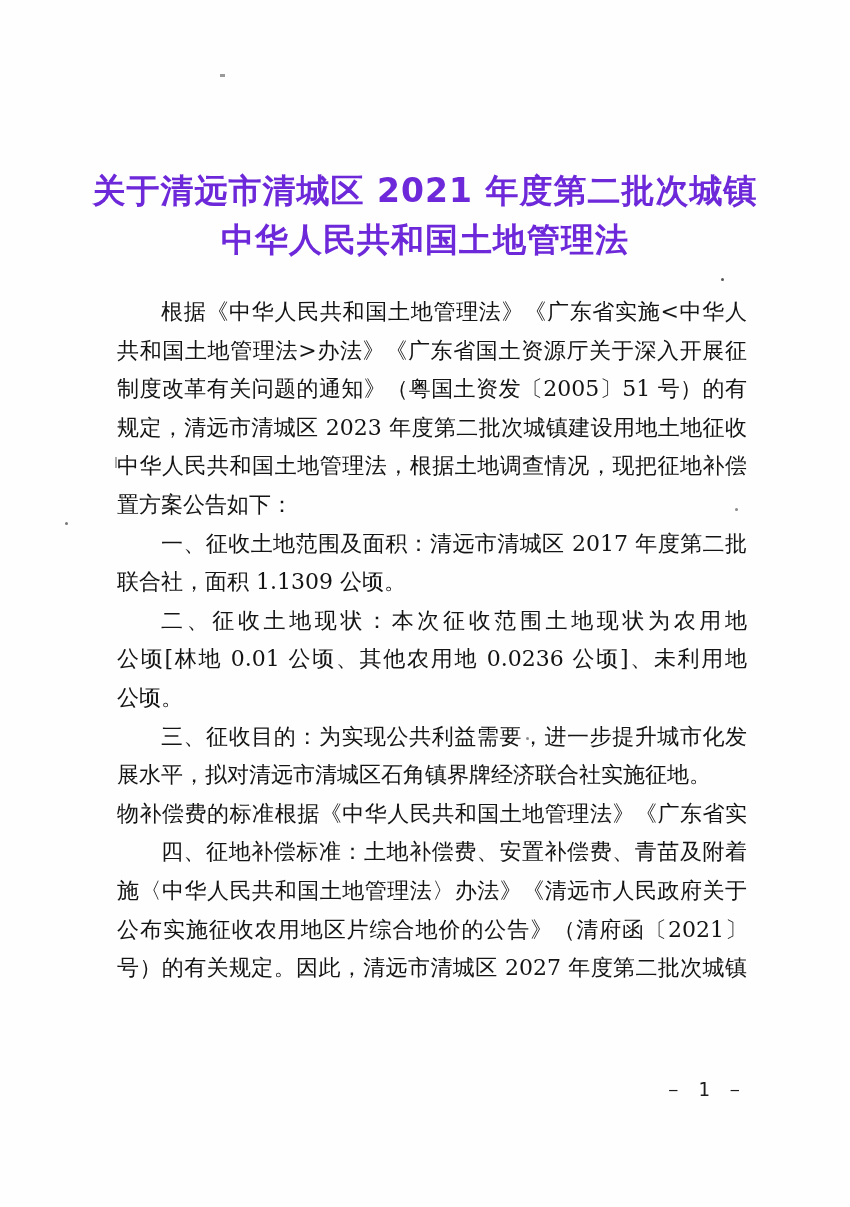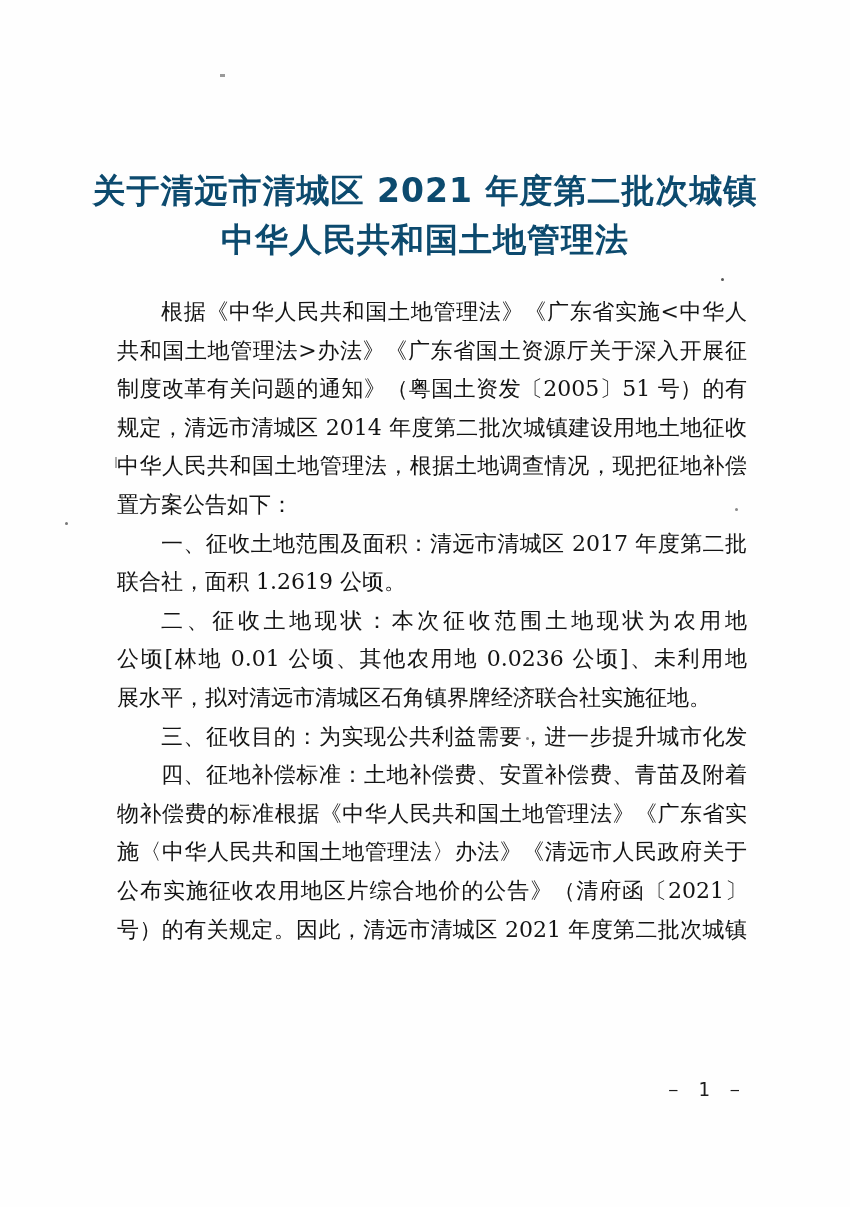--- a/index.html
+++ b/index.html
@@ -20,21 +20,21 @@
   .doc-title {
     position: absolute;
     top: 166px;
     left: 55px;
     width: 740px;
     text-align: center;
     font-family: "DejaVu Sans", "Liberation Sans", sans-serif;
     font-weight: bold;
     font-size: 33px;
     line-height: 49px;
-    color: #0c4a6e;
+    color: #6d28d9;
     letter-spacing: 1px;
   }
   .body-text {
     position: absolute;
     top: 293px;
     left: 117px;
     width: 630px;
     font-size: 22px;
     color: #141414;
   }
@@ -101,45 +101,46 @@
     <div>关于清远市清城区 2021 年度第二批次城镇</div>
     <div>中华人民共和国土地管理法</div>
   </div>
 
   <div class="body-text">
 
     <div class="para">
       <div class="line first">根据《中华人民共和国土地管理法》《广东省实施&lt;中华人民</div>
       <div class="line">共和国土地管理法&gt;办法》《广东省国土资源厅关于深入开展征地</div>
       <div class="line">制度改革有关问题的通知》（粤国土资发〔2005〕51 号）的有关</div>
-      <div class="line">规定，清远市清城区 2014 年度第二批次城镇建设用地土地征收</div>
+      <div class="line">规定，清远市清城区 2023 年度第二批次城镇建设用地土地征收</div>
       <div class="line">中华人民共和国土地管理法，根据土地调查情况，现把征地补偿安</div>
       <div class="line last">置方案公告如下：</div>
     </div>
 
     <div class="para">
       <div class="line first">一、征收土地范围及面积：清远市清城区 2017 年度第二批</div>
-      <div class="line last">联合社，面积 1.2619 公顷。</div>
+      <div class="line last">联合社，面积 1.1309 公顷。</div>
     </div>
 
     <div class="para">
       <div class="line first">二、征收土地现状：本次征收范围土地现状为农用地 0.0336</div>
       <div class="line">公顷[林地 0.01 公顷、其他农用地 0.0236 公顷]、未利用地 0.6731</div>
+      <div class="line last">公顷。</div>
     </div>
 
     <div class="para">
+      <div class="line first">三、征收目的：为实现公共利益需要，进一步提升城市化发</div>
       <div class="line last">展水平，拟对清远市清城区石角镇界牌经济联合社实施征地。</div>
-      <div class="line first">三、征收目的：为实现公共利益需要，进一步提升城市化发</div>
     </div>
 
     <div class="para">
+      <div class="line">物补偿费的标准根据《中华人民共和国土地管理法》《广东省实</div>
       <div class="line first">四、征地补偿标准：土地补偿费、安置补偿费、青苗及附着</div>
-      <div class="line">物补偿费的标准根据《中华人民共和国土地管理法》《广东省实</div>
       <div class="line">施〈中华人民共和国土地管理法〉办法》《清远市人民政府关于</div>
       <div class="line">公布实施征收农用地区片综合地价的公告》（清府函〔2021〕45</div>
-      <div class="line">号）的有关规定。因此，清远市清城区 2021 年度第二批次城镇</div>
+      <div class="line">号）的有关规定。因此，清远市清城区 2027 年度第二批次城镇</div>
     </div>
 
   </div>
 
   <div class="page-number">－ 1 －</div>
 
 </div>
 
 </body></html>

